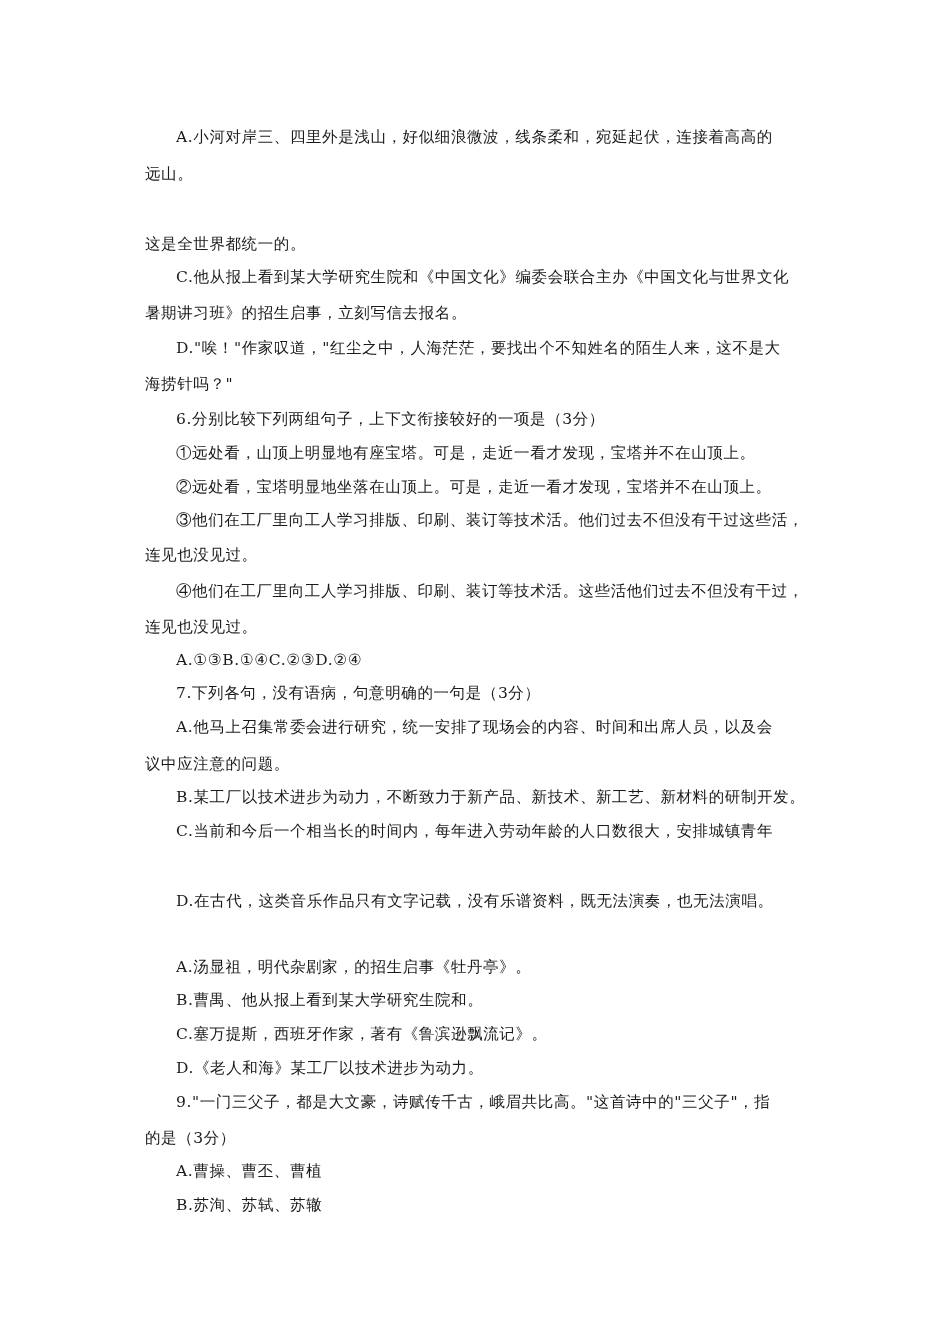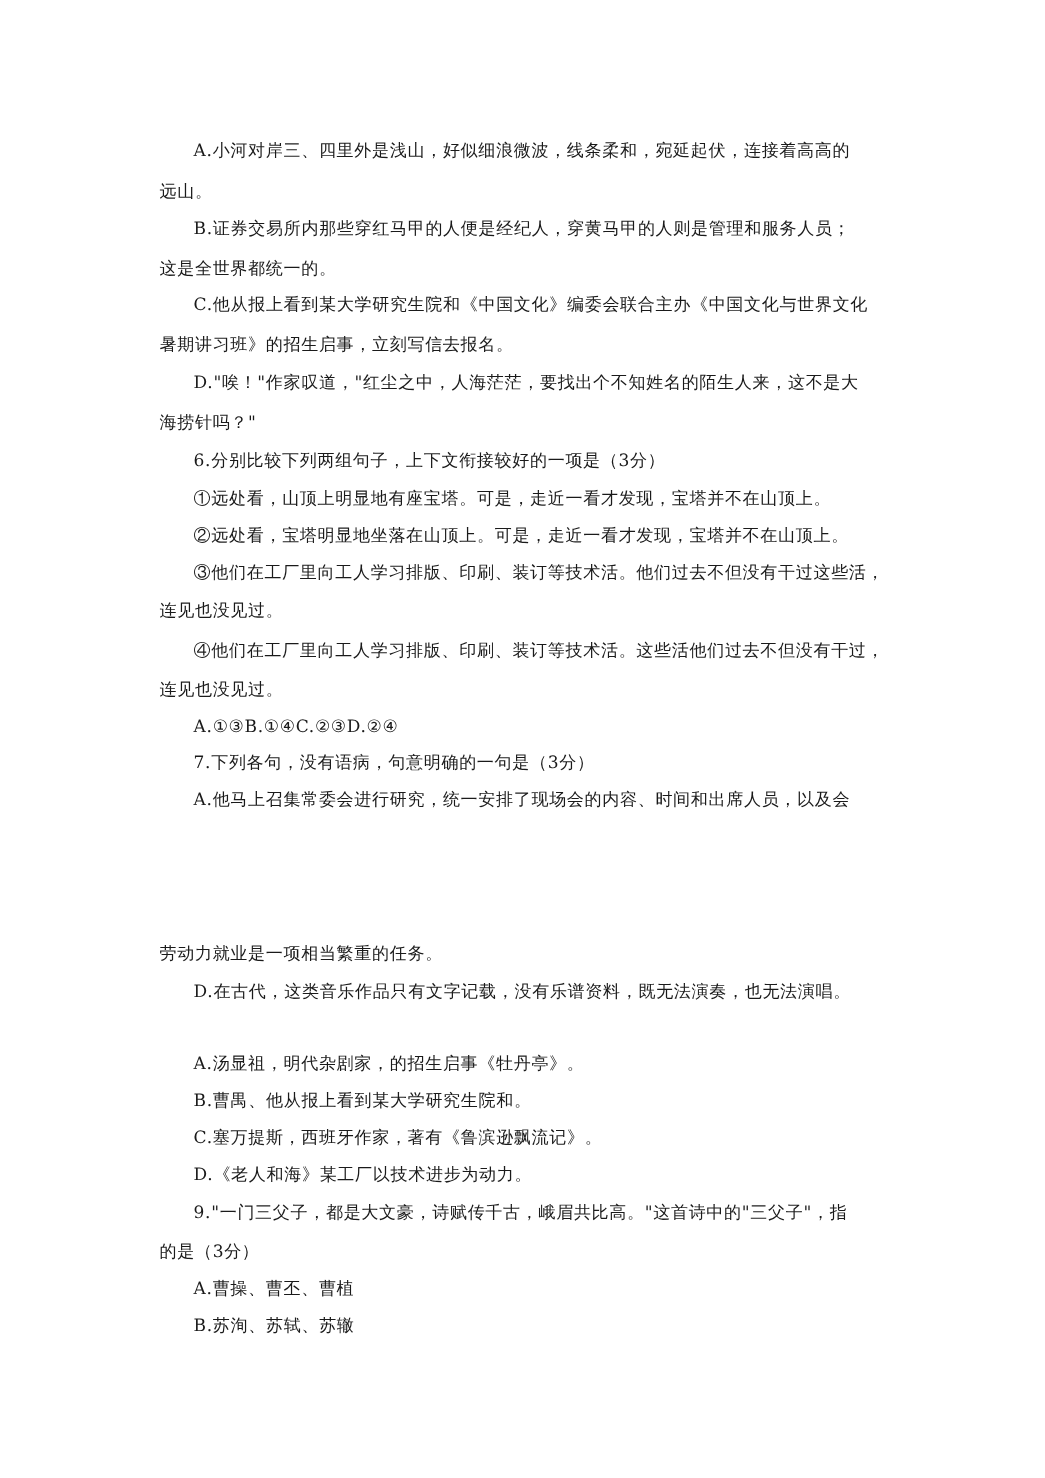--- a/index.html
+++ b/index.html
@@ -9,39 +9,40 @@
   .line { position: absolute; left: 145px; width: 680px; font-size: 15.5px; line-height: 20px;
           white-space: nowrap; letter-spacing: 0.6px; }
   .indent { left: 176px; }
 </style>
 </head>
 <body>
 
 <div class="page">
   <div class="line indent" style="top:127px">A.小河对岸三、四里外是浅山，好似细浪微波，线条柔和，宛延起伏，连接着高高的</div>
   <div class="line" style="top:164px">远山。</div>
-  <div class="line indent" style="top:198px">B.证券交易所内那些穿红马甲的人便是经纪人，穿黄马甲的人则是管理和服务人员；</div>
   <div class="line" style="top:234px">这是全世界都统一的。</div>
   <div class="line indent" style="top:267px">C.他从报上看到某大学研究生院和《中国文化》编委会联合主办《中国文化与世界文化</div>
   <div class="line" style="top:303px">暑期讲习班》的招生启事，立刻写信去报名。</div>
   <div class="line indent" style="top:338px">D."唉！"作家叹道，"红尘之中，人海茫茫，要找出个不知姓名的陌生人来，这不是大</div>
   <div class="line" style="top:374px">海捞针吗？"</div>
 
   <div class="line indent" style="top:409px">6.分别比较下列两组句子，上下文衔接较好的一项是（3分）</div>
   <div class="line indent" style="top:477px">②远处看，宝塔明显地坐落在山顶上。可是，走近一看才发现，宝塔并不在山顶上。</div>
   <div class="line indent" style="top:443px">①远处看，山顶上明显地有座宝塔。可是，走近一看才发现，宝塔并不在山顶上。</div>
   <div class="line indent" style="top:510px">③他们在工厂里向工人学习排版、印刷、装订等技术活。他们过去不但没有干过这些活，</div>
   <div class="line" style="top:545px">连见也没见过。</div>
   <div class="line indent" style="top:581px">④他们在工厂里向工人学习排版、印刷、装订等技术活。这些活他们过去不但没有干过，</div>
   <div class="line" style="top:617px">连见也没见过。</div>
   <div class="line indent" style="top:650px">A.①③B.①④C.②③D.②④</div>
 
   <div class="line indent" style="top:683px">7.下列各句，没有语病，句意明确的一句是（3分）</div>
   <div class="line indent" style="top:717px">A.他马上召集常委会进行研究，统一安排了现场会的内容、时间和出席人员，以及会</div>
-  <div class="line" style="top:857px">劳动力就业是一项相当繁重的任务。</div>
+  <div class="line" style="top:754px">议中应注意的问题。</div>
+  <div class="line indent" style="top:787px">B.某工厂以技术进步为动力，不断致力于新产品、新技术、新工艺、新材料的研制开发。</div>
+  <div class="line indent" style="top:821px">C.当前和今后一个相当长的时间内，每年进入劳动年龄的人口数很大，安排城镇青年</div>
   <div class="line indent" style="top:891px">D.在古代，这类音乐作品只有文字记载，没有乐谱资料，既无法演奏，也无法演唱。</div>
 
   <div class="line indent" style="top:957px">A.汤显祖，明代杂剧家，的招生启事《牡丹亭》。</div>
   <div class="line indent" style="top:990px">B.曹禺、他从报上看到某大学研究生院和。</div>
   <div class="line indent" style="top:1024px">C.塞万提斯，西班牙作家，著有《鲁滨逊飘流记》。</div>
   <div class="line indent" style="top:1058px">D.《老人和海》某工厂以技术进步为动力。</div>
 
   <div class="line indent" style="top:1092px">9."一门三父子，都是大文豪，诗赋传千古，峨眉共比高。"这首诗中的"三父子"，指</div>
   <div class="line" style="top:1128px">的是（3分）</div>
   <div class="line indent" style="top:1161px">A.曹操、曹丕、曹植</div>

